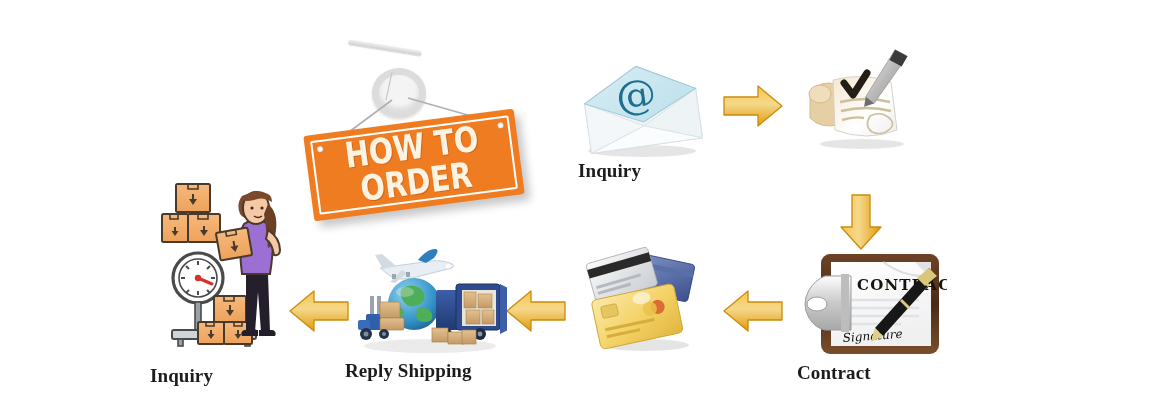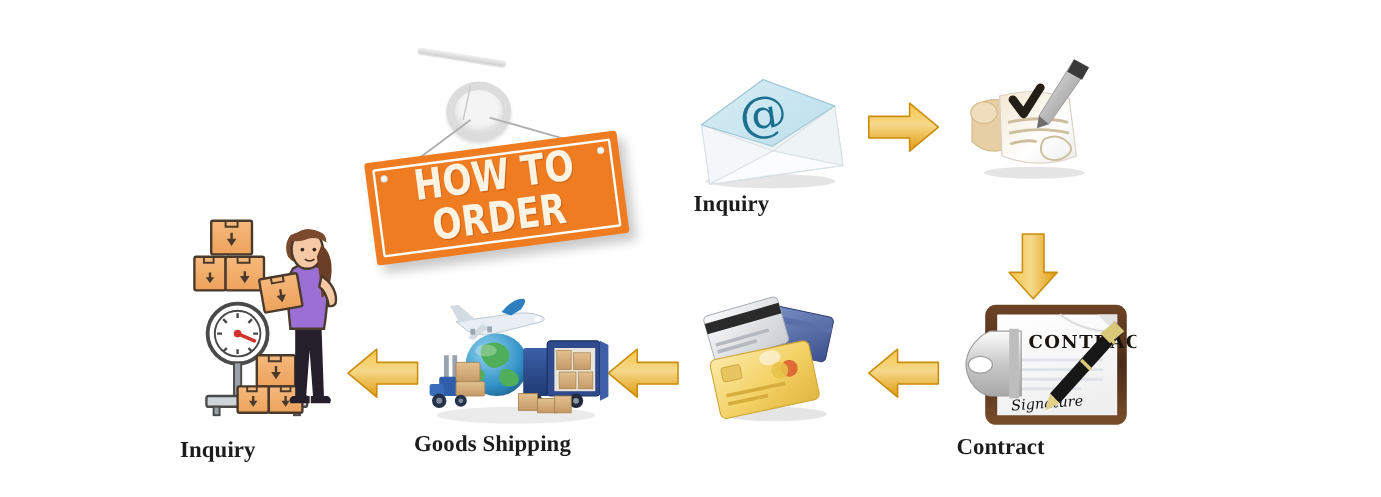--- a/index.html
+++ b/index.html
@@ -395,21 +395,21 @@
         <circle cx="10" cy="52" r="2.4" fill="#8d97a6"></circle>
         <circle cx="44" cy="52" r="6" fill="#222b3c"></circle>
         <circle cx="44" cy="52" r="2.4" fill="#8d97a6"></circle>
 
         <rect x="-4" y="46" width="16" height="14" fill="url(#boxG2)" stroke="#a8834f" stroke-width="0.7"></rect>
         <rect x="12" y="50" width="16" height="12" fill="url(#boxG2)" stroke="#a8834f" stroke-width="0.7"></rect>
         <rect x="26" y="48" width="14" height="14" fill="url(#boxG2)" stroke="#a8834f" stroke-width="0.7"></rect>
       </g>
     </svg>
   </div>
-  <div class="step-label" style="left:345px;top:360px;width:165px">Goods Shipping</div>
+  <div class="step-label" style="left:345px;top:360px;width:165px">Reply Shipping</div>
 
   <div class="arrow" style="left:288px;top:288px">
     <svg width="62" height="46" viewBox="0 0 62 46">
       <defs>
         <linearGradient id="arrL3" x1="0" y1="0" x2="0" y2="1">
           <stop offset="0%" stop-color="#f6c64a"></stop>
           <stop offset="45%" stop-color="#f5d88a"></stop>
           <stop offset="100%" stop-color="#e09a0c"></stop>
         </linearGradient>
       </defs>

